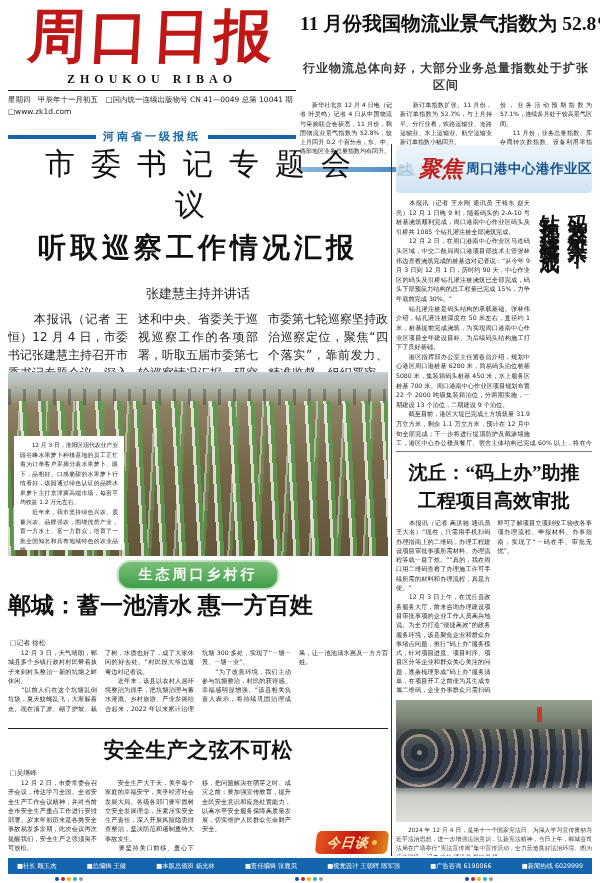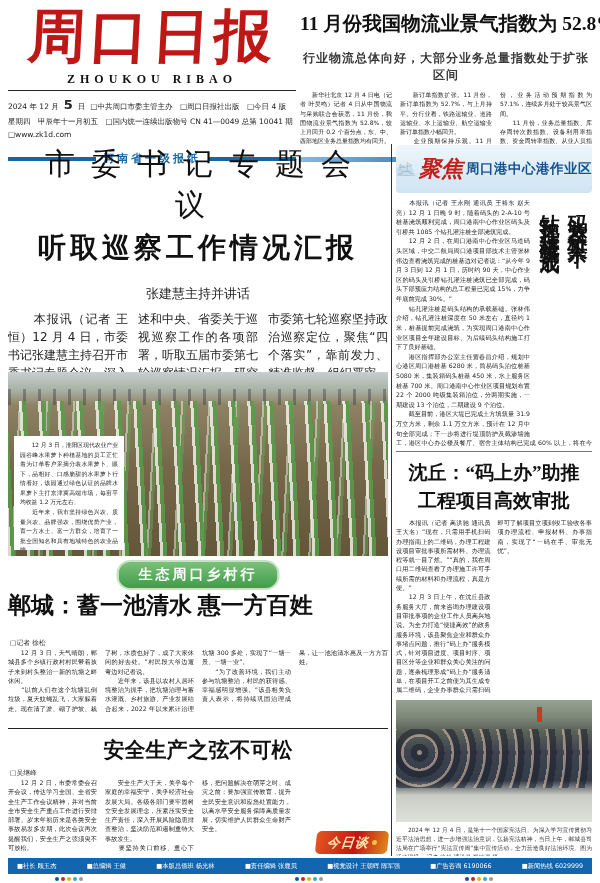--- a/index.html
+++ b/index.html
@@ -15,21 +15,21 @@
   .mh-dates{font-size:7.5px;line-height:1.7;margin-top:3px;font-family:"DejaVu Sans",sans-serif;color:#222;}
   .mh-d1{display:flex;align-items:baseline;gap:5px;white-space:nowrap;}
   .mh-day{font-size:13px;font-weight:700;}
   .grade{display:flex;align-items:center;gap:7px;margin-top:10px;}
   .grade .bar{flex:1;height:4px;background:#1565a8;}
   .grade .txt{font-size:11px;font-weight:700;color:#1565a8;letter-spacing:3px;white-space:nowrap;}
 
   
   .logistics{position:absolute;left:300px;top:10px;width:292px;}
   .lg-head{font-size:19.5px;font-weight:900;text-align:center;white-space:nowrap;}
-  .lg-sub{font-size:12px;text-align:center;margin-top:13px;color:#3a3a3a;font-weight:600;letter-spacing:1px;}
+  .lg-sub{font-size:12px;text-align:center;margin-top:23px;color:#3a3a3a;font-weight:600;letter-spacing:1px;}
   .lg-body{margin-top:6px;height:62px;column-count:3;column-gap:8px;column-fill:auto;
            font-size:6px;line-height:1.55;text-align:justify;overflow:hidden;white-space:pre-line;
            font-family:"DejaVu Sans",sans-serif;color:#222;}
   .lg-bar{margin-top:5px;height:5px;background:linear-gradient(90deg,#8cb6da,#1565a8 65%,#0d4f8c);}
 
   
   .lead{position:absolute;left:8px;top:144px;width:380px;}
   .lead-h1{font-size:30px;font-weight:400;text-align:center;letter-spacing:16px;text-indent:16px;}
   .lead-h2{font-size:28px;font-weight:900;text-align:center;letter-spacing:4px;margin-top:3px;}
   .lead-sub{font-size:13px;text-align:center;margin-top:18px;color:#222;}
@@ -112,26 +112,20 @@
 </style>
 </head>
 <body>
 
 <div class="page">
 
   <div class="masthead">
     <div class="mh-title">周口日报</div>
     <div class="mh-pinyin">ZHOUKOU RIBAO</div>
     <div class="mh-dates">
-      <div class="mh-d1">
-        <span>2024 年 12 月</span>
-        <span class="mh-day">5</span>
-        <span>日</span>
-        <span>□中共周口市委主管主办　□周口日报社出版　□今日 4 版</span>
-      </div>
       <div>星期四　甲辰年十一月初五　□国内统一连续出版物号 CN 41—0049 总第 10041 期　□www.zk1d.com</div>
     </div>
     <div class="grade">
       <span class="bar"></span>
       <span class="txt">河南省一级报纸</span>
       <span class="bar"></span>
     </div>
   </div>
 
   <div class="logistics">

